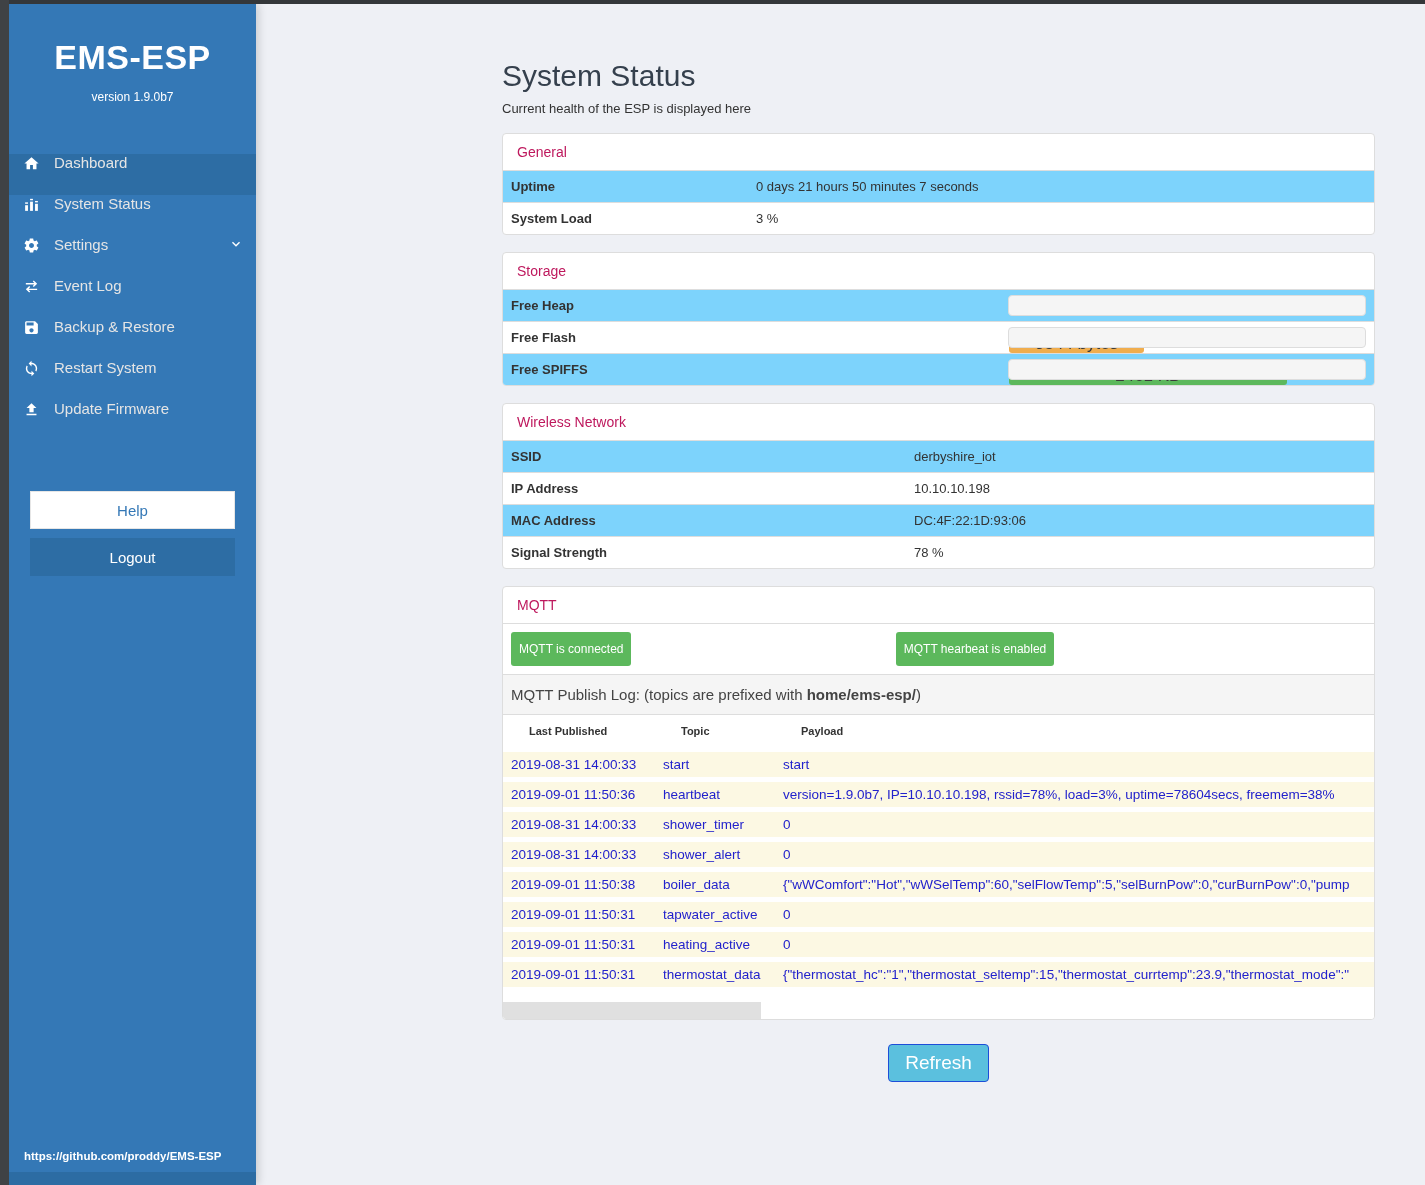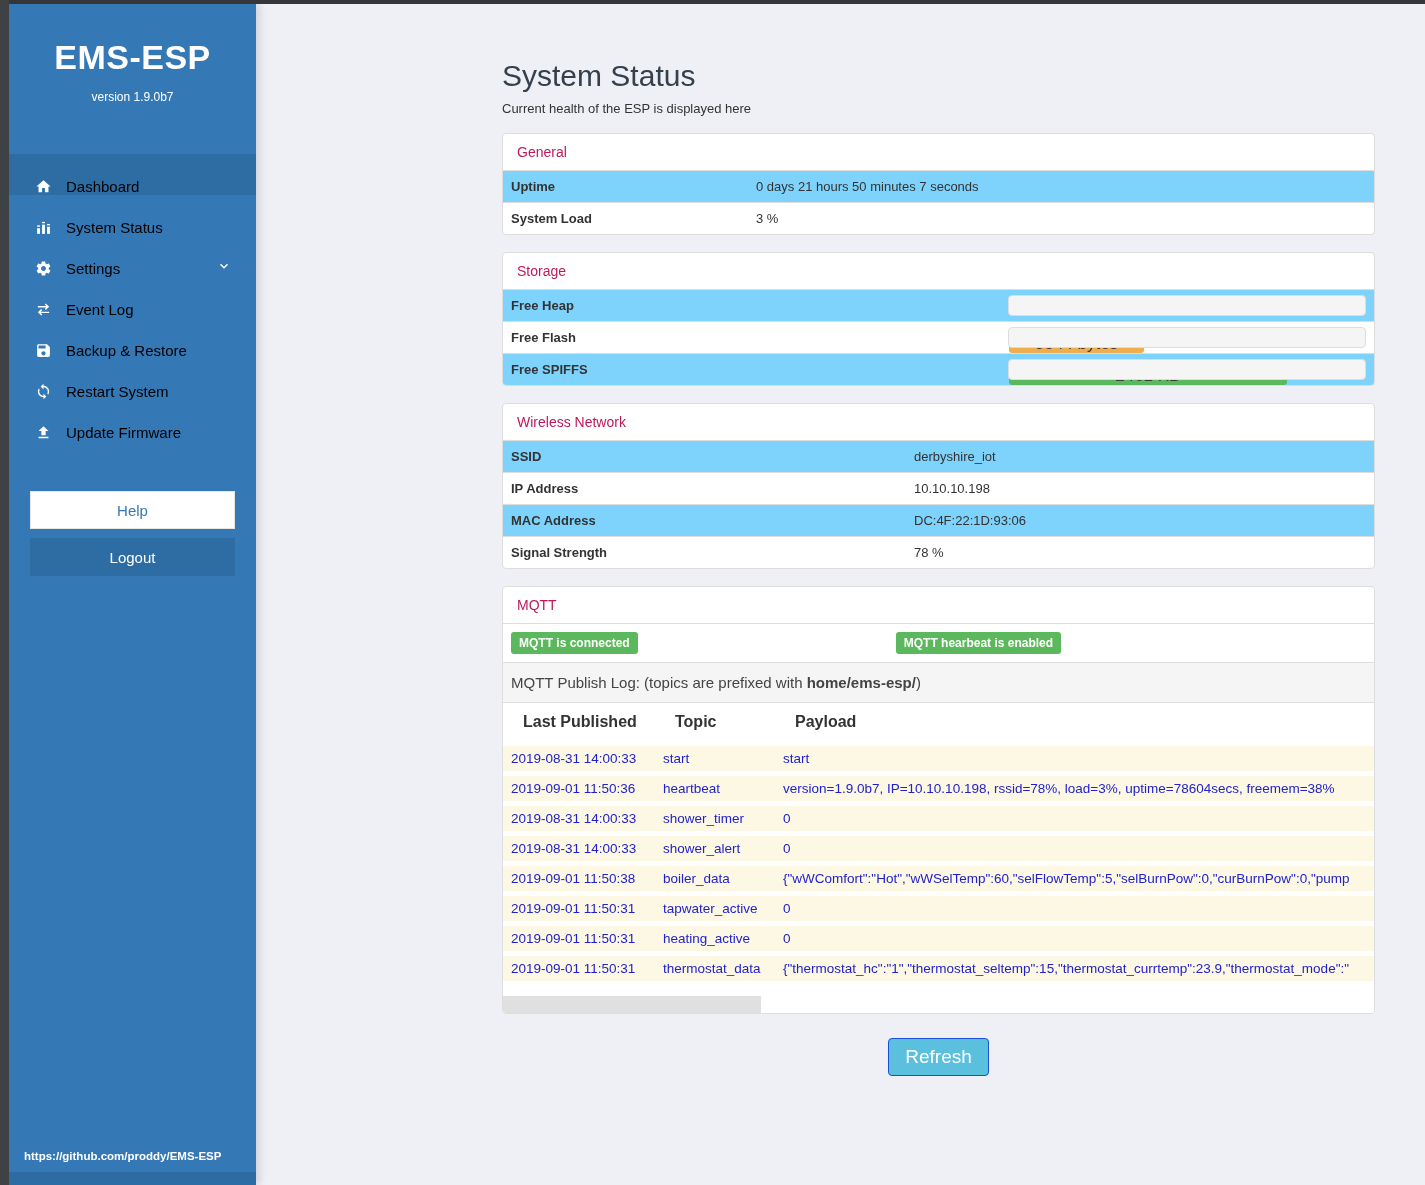--- a/index.html
+++ b/index.html
@@ -9,21 +9,21 @@
   .top-edge  { position:absolute; top:0; left:0; width:100%; height:4px; background:#34373a; z-index:9; }
   .left-edge { position:absolute; top:0; left:0; width:9px; height:100%; background:#3f4245; z-index:10; }
 
   
   .sidebar { position:absolute; left:9px; top:4px; bottom:0; width:247px; background:#3478b6;
              box-shadow:3px 0 8px rgba(0,0,0,.14); z-index:5; display:flex; flex-direction:column; }
   .brand { text-align:center; padding-top:34px; }
   .brand-title { color:#fff; font-size:34px; font-weight:bold; letter-spacing:.5px; }
   .brand-version { color:#fff; font-size:12px; margin-top:13px; }
   .nav { margin-top:50px; }
-  .nav-item { height:41px; display:flex; align-items:flex-end; padding:0 24px; color:#000000; font-size:15px; cursor:pointer; }
+  .nav-item { height:41px; display:flex; align-items:flex-start; padding:0 12px; color:#e5e5e5; font-size:15px; cursor:pointer; }
   .nav-item.active { background:#2d6da4; }
   .nav-icon { width:20px; height:18px; margin-right:13px; display:flex; align-items:center; justify-content:center; flex-shrink:0; }
   .nav-icon svg { fill:#fff; width:17px; height:17px; }
   .chevron { margin-left:auto; }
   .chevron svg { fill:#fff; width:16px; height:16px; }
   .side-buttons { margin-top:50px; padding:0 21px; }
   .side-btn { display:block; width:100%; height:38px; border-radius:0; font-size:15px; cursor:pointer;
               font-family:"Liberation Sans", sans-serif; }
   .btn-help   { background:#fff; color:#3478b6; border:1px solid #e6e6e6; margin-bottom:9px; }
   .btn-logout { background:#2d6da4; color:#fff; border:1px solid #2d6da4; }
@@ -48,24 +48,24 @@
   .wireless .info-label { width:411px; }
   .storage  .info-label { width:505px; }
 
   .progress-cell { flex:1; padding:5px 8px 5px 0; }
   .progress { height:21px; background:#f5f5f5; border:1px solid #ddd; border-radius:4px; }
   .progress-fill { height:100%; border-radius:3px; text-align:center; font-size:17px; color:#3a3a3a; line-height:19px;margin-top:38px; }
 
   
   .badges-row { display:flex; padding:8px; border-top:1px solid #ddd; }
   .badge-cell { width:45%; }
-  .badge { display:inline-block; background:#5cb85c; color:#fff; font-size:12px; font-weight:bold;
-           padding:4px 8px; border-radius:3px; }
+  .badge { display:inline-block; background:#5cb85c; color:#fff; font-size:12px; font-weight:normal;
+           padding:10px 8px; border-radius:3px; }
   .publish-log { padding:11px 8px; background:#f5f5f5; border-top:1px solid #ddd; font-size:15px; color:#444; }
-  .mqtt-table-header { display:flex; padding:10px 12px; border-top:1px solid #ddd; font-size:16px; font-weight:bold; color:#333; }
+  .mqtt-table-header { display:flex; padding:10px 18px; border-top:1px solid #ddd; font-size:11px; font-weight:bold; color:#333; }
   .mqtt-rows { padding:5px 0 10px 0; }
   .mqtt-row { display:flex; background:#fcf8e3; margin-bottom:5px; height:25px; align-items:center;
               font-size:13.5px; color:#2222cc; }
   .col1 { width:160px; padding-left:8px; flex-shrink:0; white-space:nowrap; }
   .col2 { width:120px; flex-shrink:0; white-space:nowrap; }
   .col3 { flex:1; white-space:nowrap; overflow:hidden; }
   .hdr1 { width:160px; padding-left:8px; }
   .hdr2 { width:120px; }
   .hscrollbar { height:17px; background:#fff; }
   .hscroll-thumb { width:258px; height:17px; background:#e0e0e0; }

